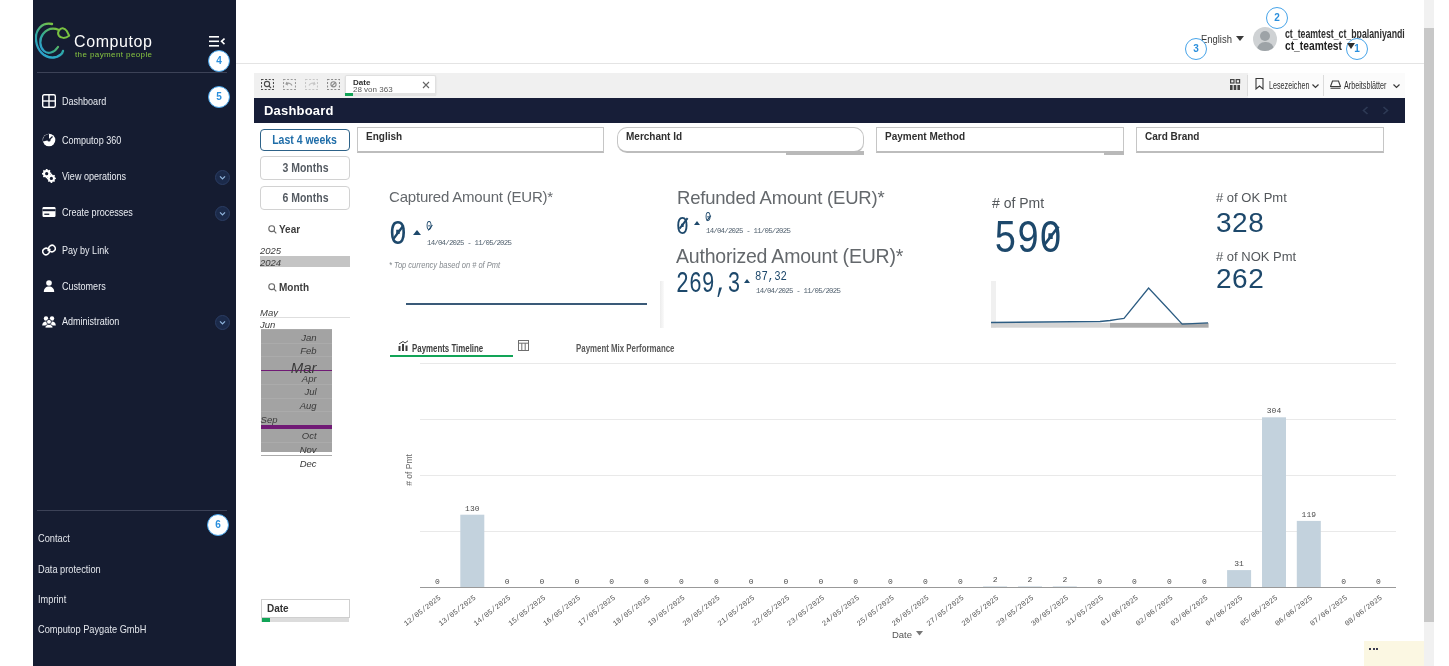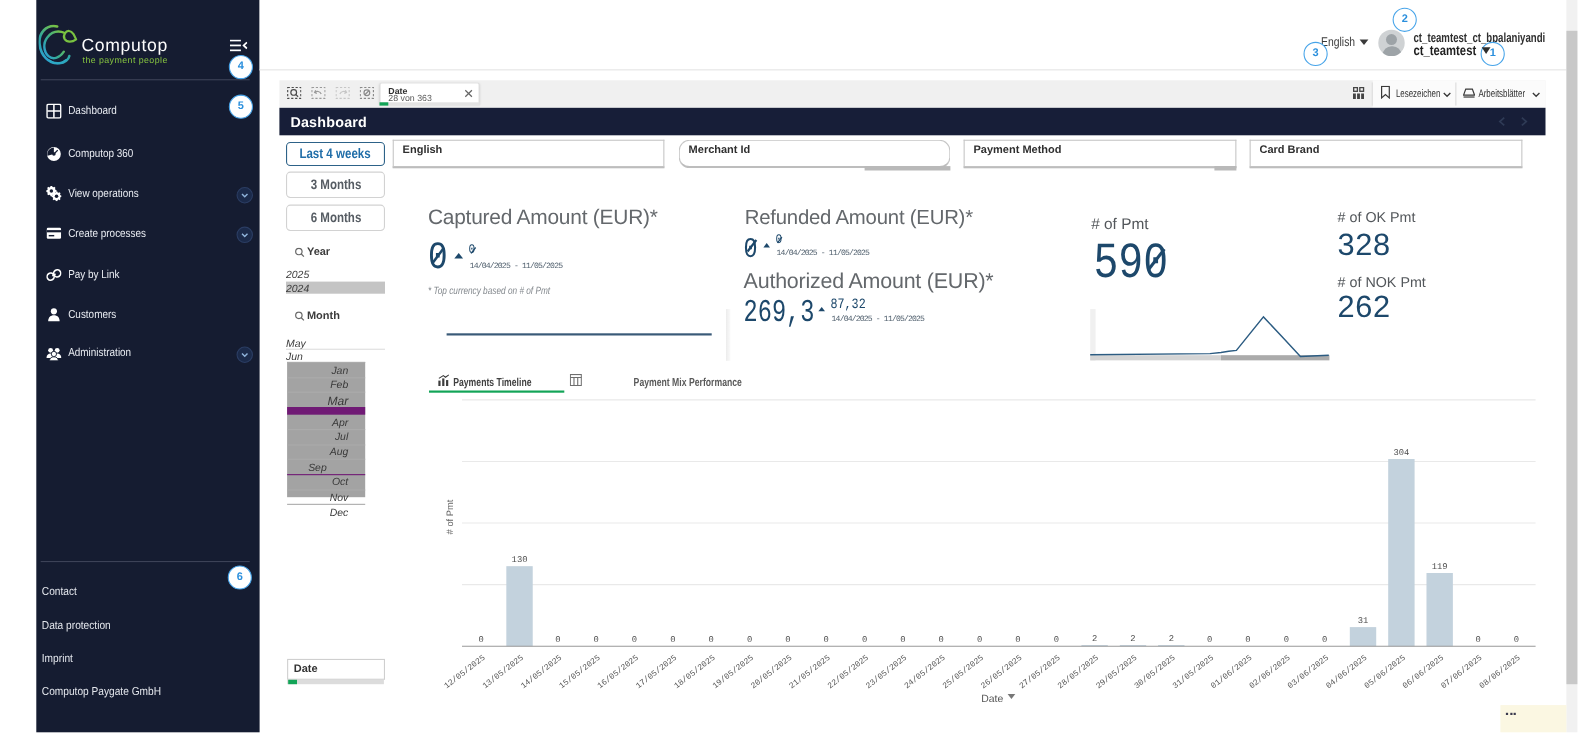--- a/index.html
+++ b/index.html
@@ -3,21 +3,21 @@
 <meta charset="utf-8">
 <style>
 html,body{margin:0;padding:0;}
 body{width:1449px;height:666px;position:relative;background:#fff;font-family:"Liberation Sans",sans-serif;overflow:hidden;}
 .abs{position:absolute;}
 .stepc{position:absolute;width:20px;height:20px;border-radius:50%;background:#fff;border:1.5px solid #47a4e9;color:#2a8fdd;font-size:10px;line-height:20px;text-align:center;font-weight:bold;z-index:30;}
 .navitem{position:absolute;left:29px;color:#e9ecf2;font-size:10.5px;white-space:nowrap;transform:scaleX(0.86);transform-origin:left;}
 .navicon{position:absolute;left:9px;width:14px;height:14px;}
 .chevc{position:absolute;left:182px;width:13px;height:13px;border-radius:50%;background:#1b2a4a;border:1px solid #2b3d63;}
 .chevc svg{position:absolute;left:2px;top:2px;}
-.kpit{position:absolute;color:#64686c;font-size:19px;letter-spacing:-0.2px;}
+.kpit{position:absolute;color:#64686c;font-size:15px;letter-spacing:-0.2px;}
 .kpilbl{position:absolute;color:#53575b;font-size:13px;}
 .kpinum{position:absolute;color:#1d486b;font-family:"Liberation Mono",monospace;}
 .dates{position:absolute;color:#51606e;font-family:"Liberation Mono",monospace;font-size:7.4px;letter-spacing:-0.78px;}
 .fbox{position:absolute;top:127px;height:23px;background:#fff;border:1px solid #c6c6c6;border-bottom:2px solid #bdbdbd;}
 .fbox span{position:absolute;left:8px;top:3px;font-size:10px;font-weight:bold;color:#2f2f2f;}
 .btn{position:absolute;left:260px;width:88px;height:22px;background:#fff;border:1px solid #d2d2d2;border-radius:4px;text-align:center;font-size:12.5px;font-weight:bold;color:#565c63;line-height:22px;text-decoration:underline;}
 .scx{display:inline-block;transform:scaleX(0.84);transform-origin:center;}
 .lrow{position:absolute;font-size:9.5px;color:#3c3c3c;font-style:italic;}
 .glabel{position:absolute;font-size:10px;font-weight:bold;color:#3c3c3c;}
 </style>
@@ -267,25 +267,25 @@
     <circle cx="3.7" cy="3.7" r="2.9" fill="none" stroke="#666" stroke-width="1.1"></circle>
     <line x1="5.9" y1="5.9" x2="8.3" y2="8.3" stroke="#666" stroke-width="1.1"></line>
   </svg>
 <div class="glabel" style="left:279px;top:282px;">Month</div>
 <div class="lrow" style="left:260px;top:306.5px;width:74px;">May</div>
 <div class="abs" style="left:260px;top:317.3px;width:90px;height:1px;background:#dedede;"></div>
 <div class="lrow" style="left:260px;top:319px;width:74px;">Jun</div>
 <div class="abs" style="left:260.6px;top:329.1px;width:71px;height:122px;background:#a3a3a3;border-top:1px solid #ababab;font-style:italic;">
   <div style="height:11.2px;border-bottom:1px solid #ababab;font-size:9.5px;color:#3a3a3a;text-align:right;padding:1.5px 15px 0 0;">Jan</div>
   <div style="height:11.2px;border-bottom:1px solid #ababab;font-size:9.5px;color:#3a3a3a;text-align:right;padding:1.5px 15px 0 0;">Feb</div>
-  <div style="height:11.2px;border-bottom:7px solid #701a75;font-size:11px;color:#3a3a3a;text-align:right;padding:1.5px 15px 0 0;">Mar</div>
+  <div style="height:11.2px;border-bottom:1px solid #701a75;font-size:15px;color:#3a3a3a;text-align:right;padding:1.5px 15px 0 0;">Mar</div>
   <div style="height:11.2px;border-bottom:1px solid #ababab;font-size:9.5px;color:#3a3a3a;text-align:right;padding:1.5px 15px 0 0;">Apr</div>
   <div style="height:11.2px;border-bottom:1px solid #ababab;font-size:9.5px;color:#3a3a3a;text-align:right;padding:1.5px 15px 0 0;">Jul</div>
   <div style="height:11.2px;border-bottom:1px solid #ababab;font-size:9.5px;color:#3a3a3a;text-align:right;padding:1.5px 15px 0 0;">Aug</div>
-  <div style="height:11.2px;border-bottom:1px solid #701a75;font-size:9.5px;color:#3a3a3a;text-align:center;padding:1.5px 15px 0 0;">Sep</div>
+  <div style="height:11.2px;border-bottom:4px solid #701a75;font-size:9.5px;color:#3a3a3a;text-align:left;padding:1.5px 15px 0 0;">Sep</div>
   <div style="height:11.2px;border-bottom:1px solid #ababab;font-size:9.5px;color:#3a3a3a;text-align:right;padding:1.5px 15px 0 0;">Oct</div>
   <div style="height:11.2px;border-bottom:1px solid #ababab;font-size:9.5px;color:#3a3a3a;text-align:right;padding:1.5px 15px 0 0;">Nov</div>
   <div style="height:11.2px;font-size:9.5px;color:#3a3a3a;text-align:right;padding:1.5px 15px 0 0;">Dec</div>
 </div>
 
 <div class="abs" style="left:261px;top:599px;width:87px;height:17px;background:#fff;border:1px solid #cfcfcf;">
   <div class="abs" style="left:5px;top:3px;font-size:10px;font-weight:bold;color:#333;">Date</div>
 </div>
 <div class="abs" style="left:261px;top:617.5px;width:88px;height:4px;background:#dcdcdc;"></div>
 <div class="abs" style="left:262px;top:617.5px;width:8px;height:4px;background:#12a457;"></div>

